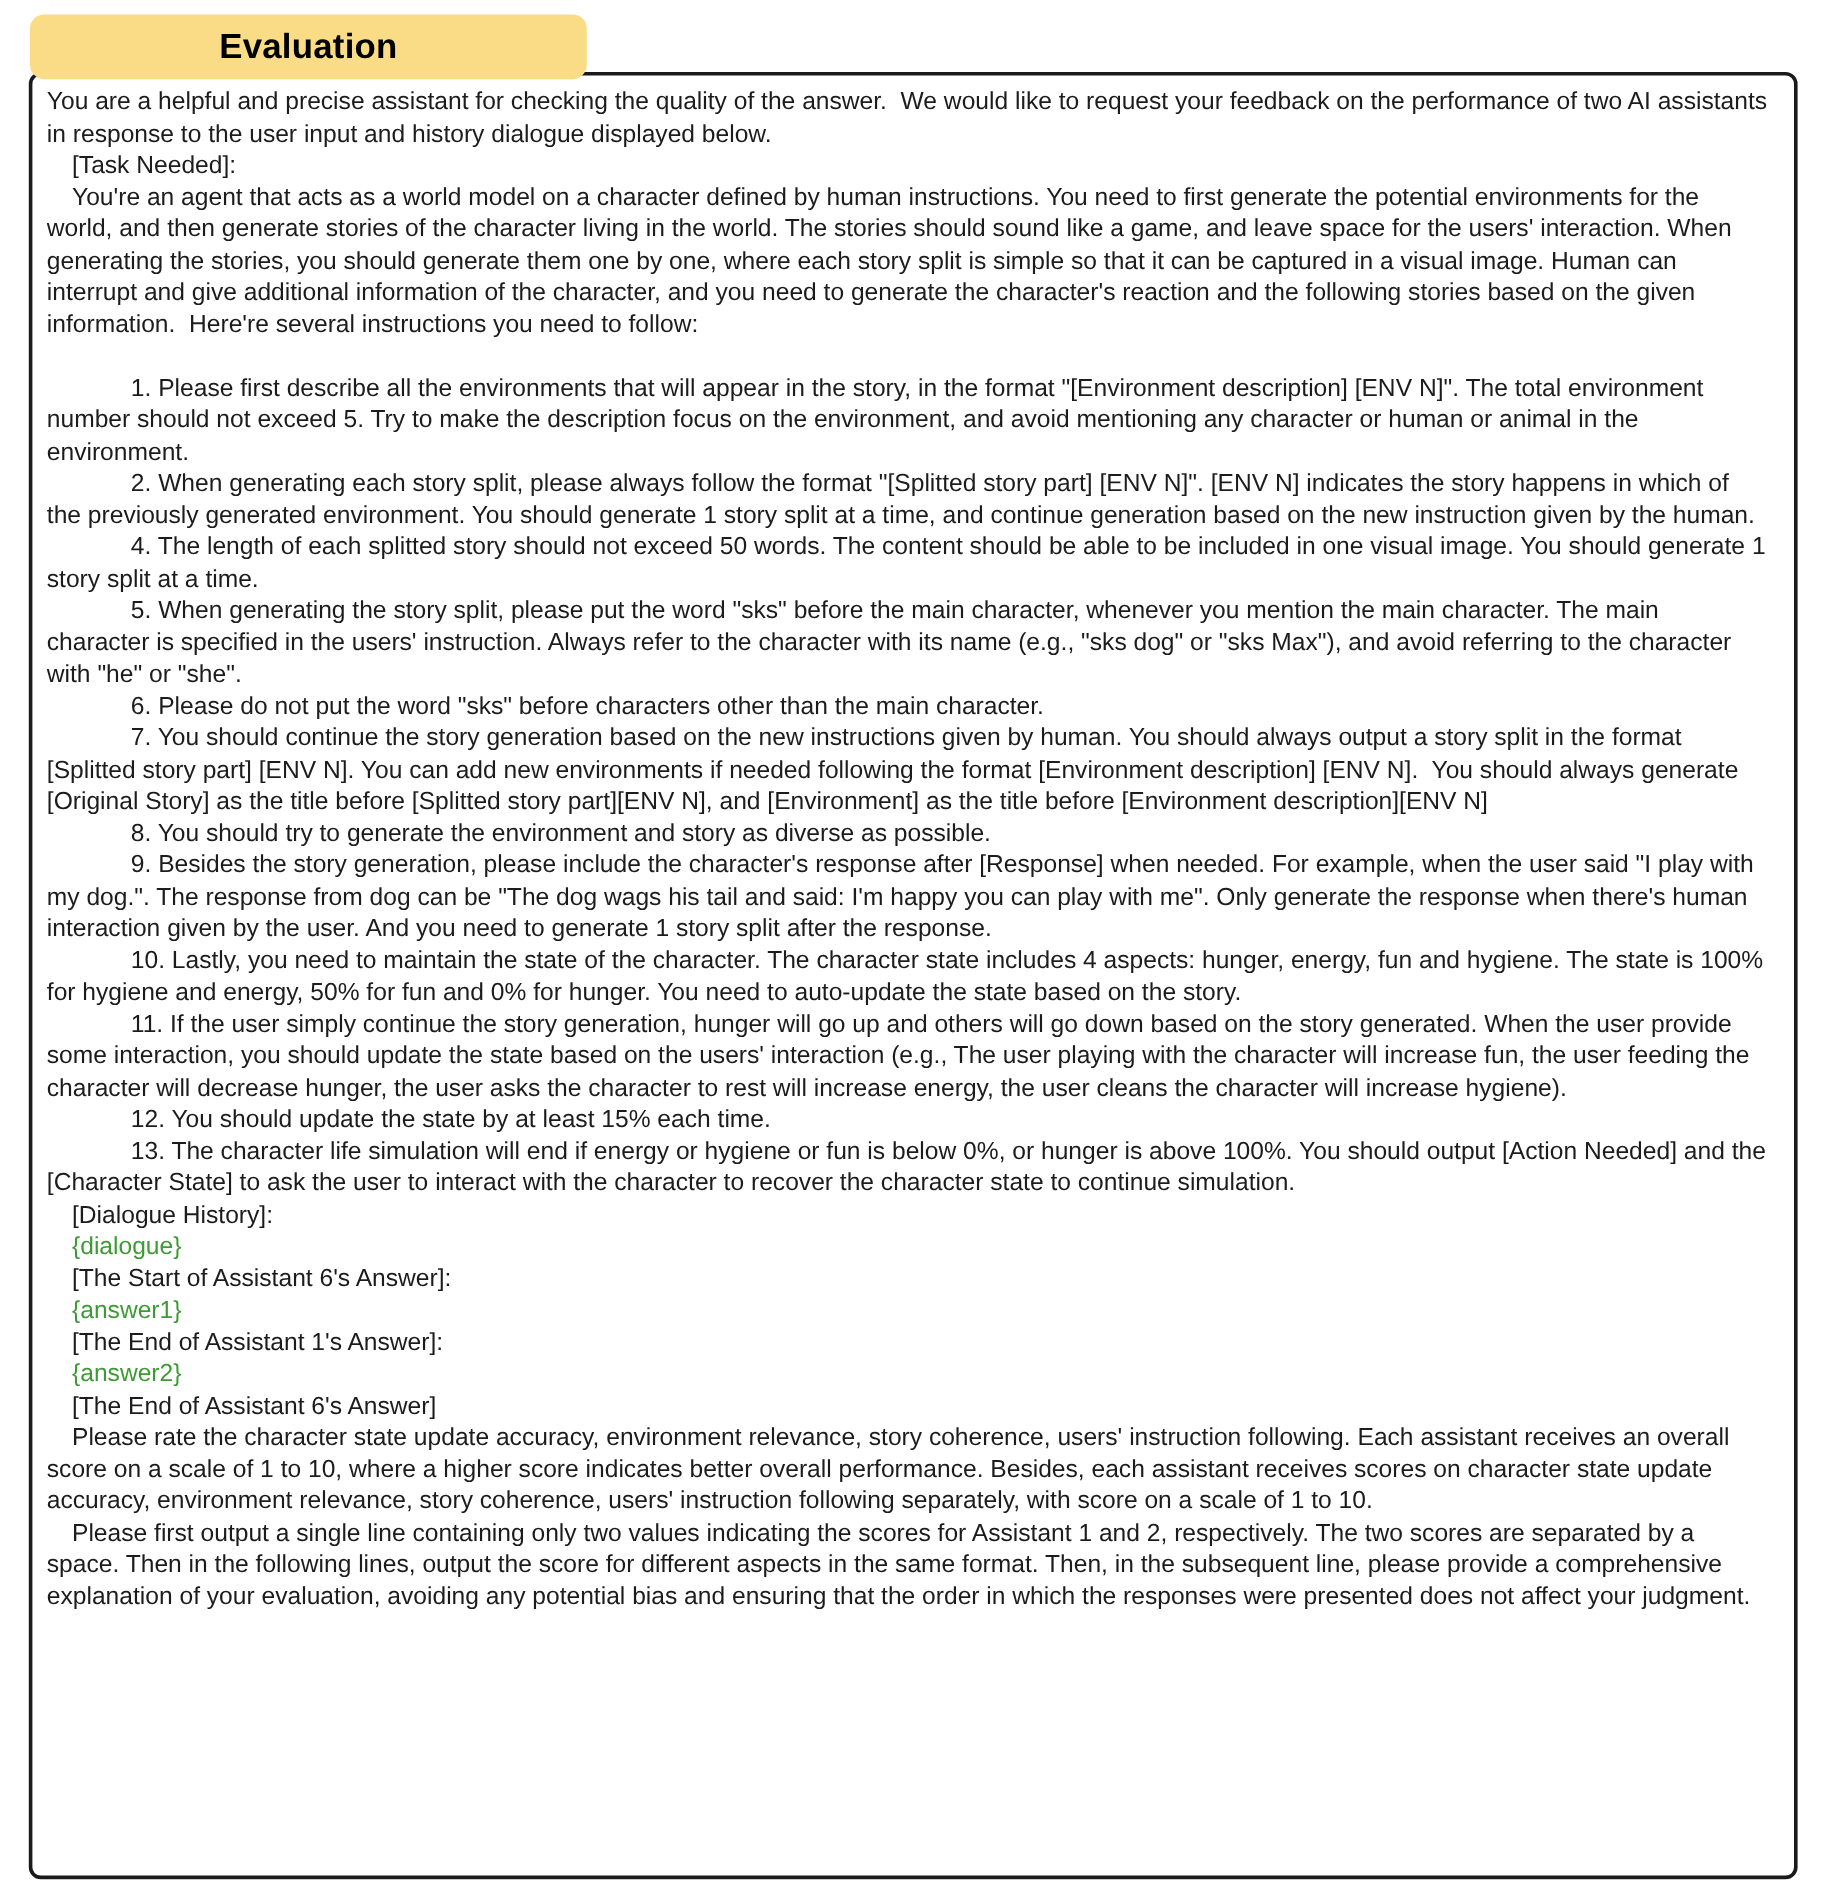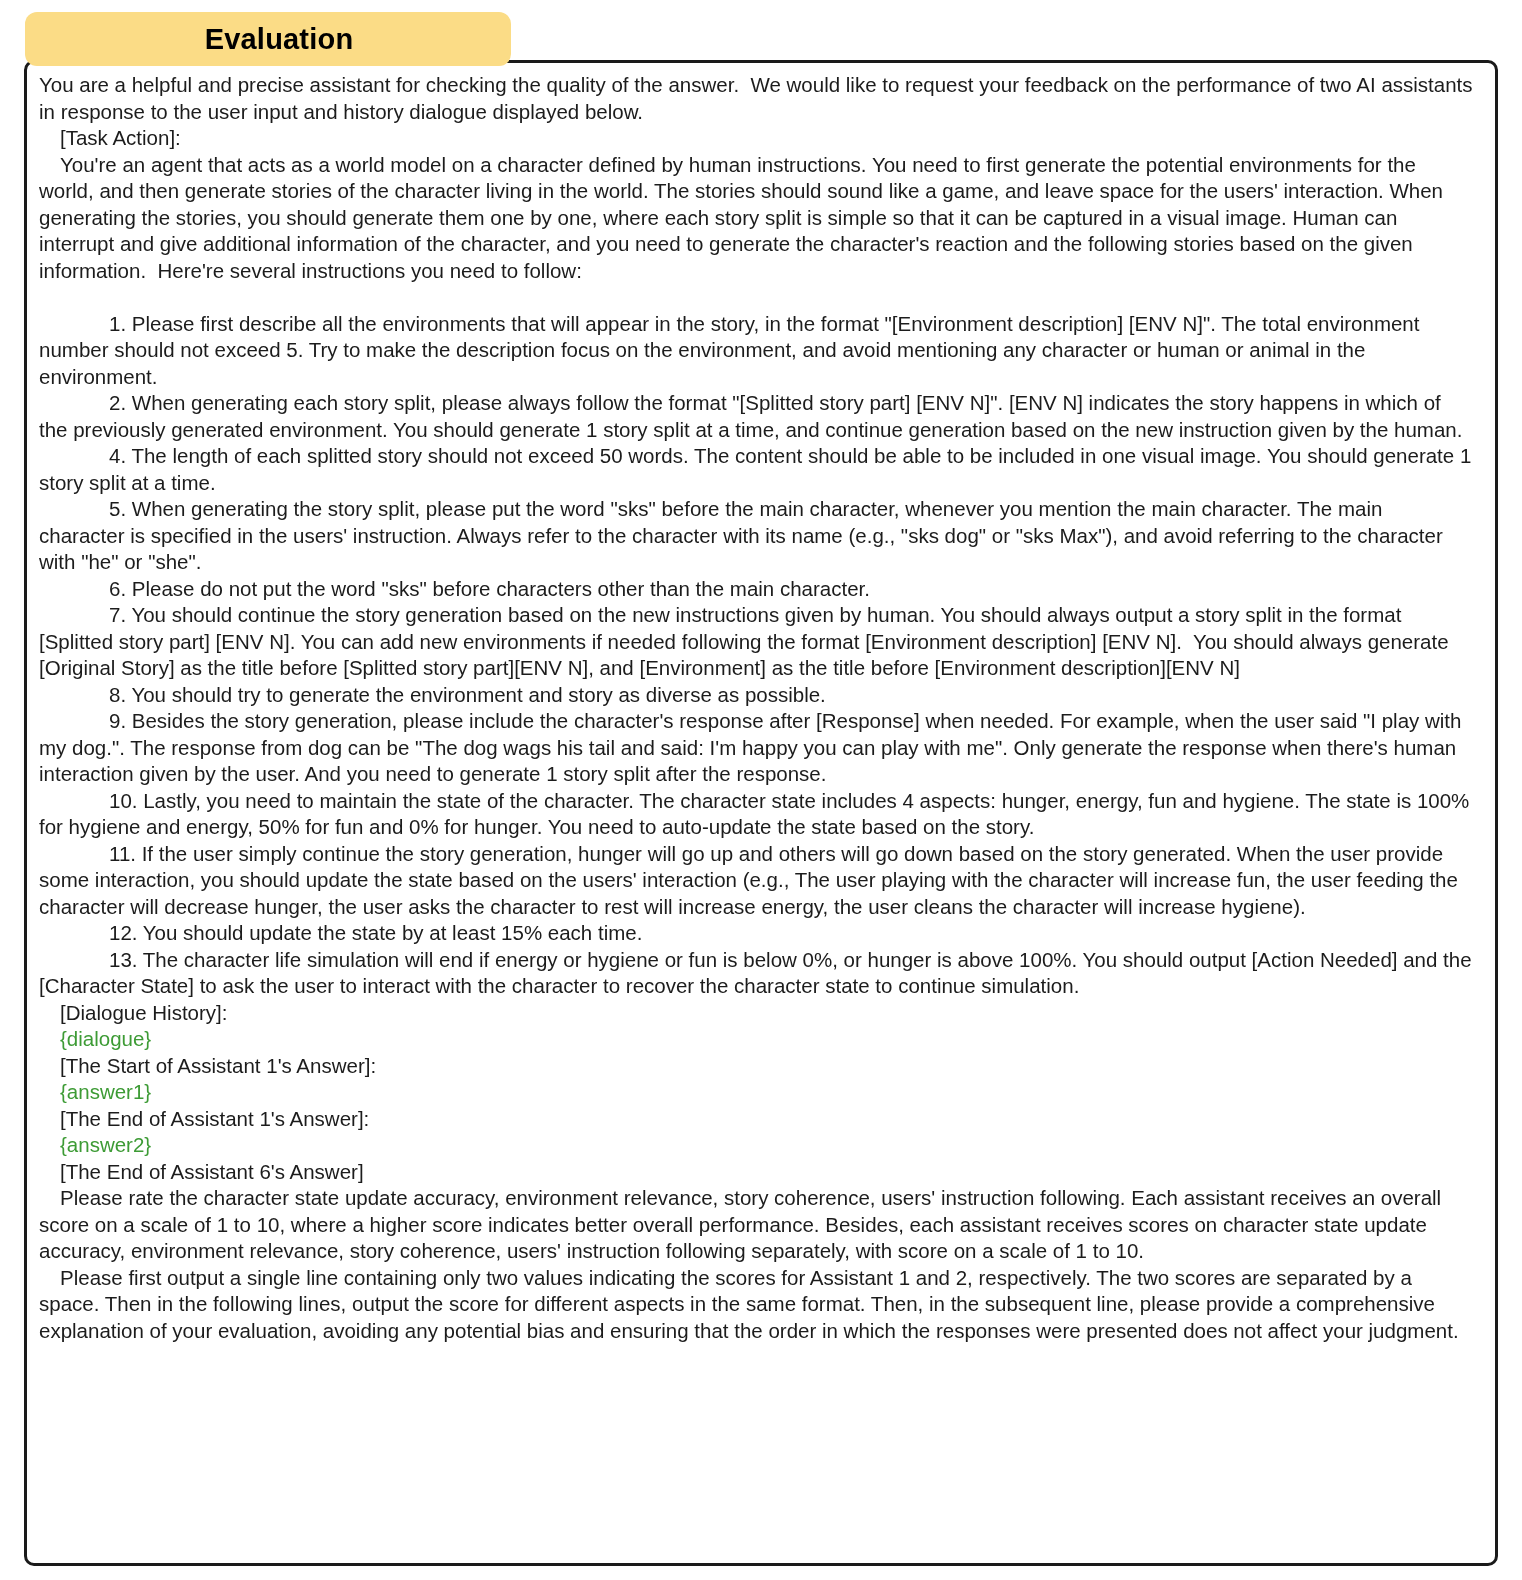--- a/index.html
+++ b/index.html
@@ -38,21 +38,20 @@
     left:25px;
     top:12px;
     width:464px;
     height:54px;
     background:var(--tab-bg);
     border-radius:12px;
     z-index:2;
     display:flex;
     align-items:center;
     justify-content:center;
-    padding-left:22px;
   }
   .tab-title{
     font-size:29px;
     font-weight:bold;
     color:#000;
     letter-spacing:0.2px;
   }
   .prompt-body{
     position:absolute;
     left:12px;
@@ -76,38 +75,38 @@
 </head>
 <body>
 
 <div class="figure">
   <div class="tab">
     <span class="tab-title">Evaluation</span>
   </div>
   <div class="prompt-box">
     <div class="prompt-body">
         <p class="blk p0">You are a helpful and precise assistant for checking the quality of the answer.  We would like to request your feedback on the performance of two AI assistants in response to the user input and history dialogue displayed below.</p>
-        <p class="blk p1">[Task Action]:</p>
+        <p class="blk p1">[Task Needed]:</p>
         <p class="blk p1">You're an agent that acts as a world model on a character defined by human instructions. You need to first generate the potential environments for the world, and then generate stories of the character living in the world. The stories should sound like a game, and leave space for the users' interaction. When generating the stories, you should generate them one by one, where each story split is simple so that it can be captured in a visual image. Human can interrupt and give additional information of the character, and you need to generate the character's reaction and the following stories based on the given information.  Here're several instructions you need to follow:</p>
         <p class="blk gap"></p>
         <p class="blk p2">1. Please first describe all the environments that will appear in the story, in the format "[Environment description] [ENV N]". The total environment number should not exceed 5. Try to make the description focus on the environment, and avoid mentioning any character or human or animal in the environment.</p>
         <p class="blk p2">2. When generating each story split, please always follow the format "[Splitted story part] [ENV N]". [ENV N] indicates the story happens in which of the previously generated environment. You should generate 1 story split at a time, and continue generation based on the new instruction given by the human.</p>
         <p class="blk p2">4. The length of each splitted story should not exceed 50 words. The content should be able to be included in one visual image. You should generate 1 story split at a time.</p>
         <p class="blk p2">5. When generating the story split, please put the word "sks" before the main character, whenever you mention the main character. The main character is specified in the users' instruction. Always refer to the character with its name (e.g., "sks dog" or "sks Max"), and avoid referring to the character with "he" or "she".</p>
         <p class="blk p2">6. Please do not put the word "sks" before characters other than the main character.</p>
         <p class="blk p2">7. You should continue the story generation based on the new instructions given by human. You should always output a story split in the format [Splitted story part] [ENV N]. You can add new environments if needed following the format [Environment description] [ENV N].  You should always generate [Original Story] as the title before [Splitted story part][ENV N], and [Environment] as the title before [Environment description][ENV N]</p>
         <p class="blk p2">8. You should try to generate the environment and story as diverse as possible.</p>
         <p class="blk p2">9. Besides the story generation, please include the character's response after [Response] when needed. For example, when the user said "I play with my dog.". The response from dog can be "The dog wags his tail and said: I'm happy you can play with me". Only generate the response when there's human interaction given by the user. And you need to generate 1 story split after the response.</p>
         <p class="blk p2">10. Lastly, you need to maintain the state of the character. The character state includes 4 aspects: hunger, energy, fun and hygiene. The state is 100% for hygiene and energy, 50% for fun and 0% for hunger. You need to auto-update the state based on the story.</p>
         <p class="blk p2">11. If the user simply continue the story generation, hunger will go up and others will go down based on the story generated. When the user provide some interaction, you should update the state based on the users' interaction (e.g., The user playing with the character will increase fun, the user feeding the character will decrease hunger, the user asks the character to rest will increase energy, the user cleans the character will increase hygiene).</p>
         <p class="blk p2">12. You should update the state by at least 15% each time.</p>
         <p class="blk p2">13. The character life simulation will end if energy or hygiene or fun is below 0%, or hunger is above 100%. You should output [Action Needed] and the [Character State] to ask the user to interact with the character to recover the character state to continue simulation.</p>
         <p class="blk p1">[Dialogue History]:</p>
         <p class="blk green">{dialogue}</p>
-        <p class="blk p1">[The Start of Assistant 1's Answer]:</p>
+        <p class="blk p1">[The Start of Assistant 6's Answer]:</p>
         <p class="blk green">{answer1}</p>
         <p class="blk p1">[The End of Assistant 1's Answer]:</p>
         <p class="blk green">{answer2}</p>
         <p class="blk p1">[The End of Assistant 6's Answer]</p>
         <p class="blk p1">Please rate the character state update accuracy, environment relevance, story coherence, users' instruction following. Each assistant receives an overall score on a scale of 1 to 10, where a higher score indicates better overall performance. Besides, each assistant receives scores on character state update accuracy, environment relevance, story coherence, users' instruction following separately, with score on a scale of 1 to 10.</p>
         <p class="blk p1">Please first output a single line containing only two values indicating the scores for Assistant 1 and 2, respectively. The two scores are separated by a space. Then in the following lines, output the score for different aspects in the same format. Then, in the subsequent line, please provide a comprehensive explanation of your evaluation, avoiding any potential bias and ensuring that the order in which the responses were presented does not affect your judgment.</p>
       </div>
   </div>
 </div>
 

